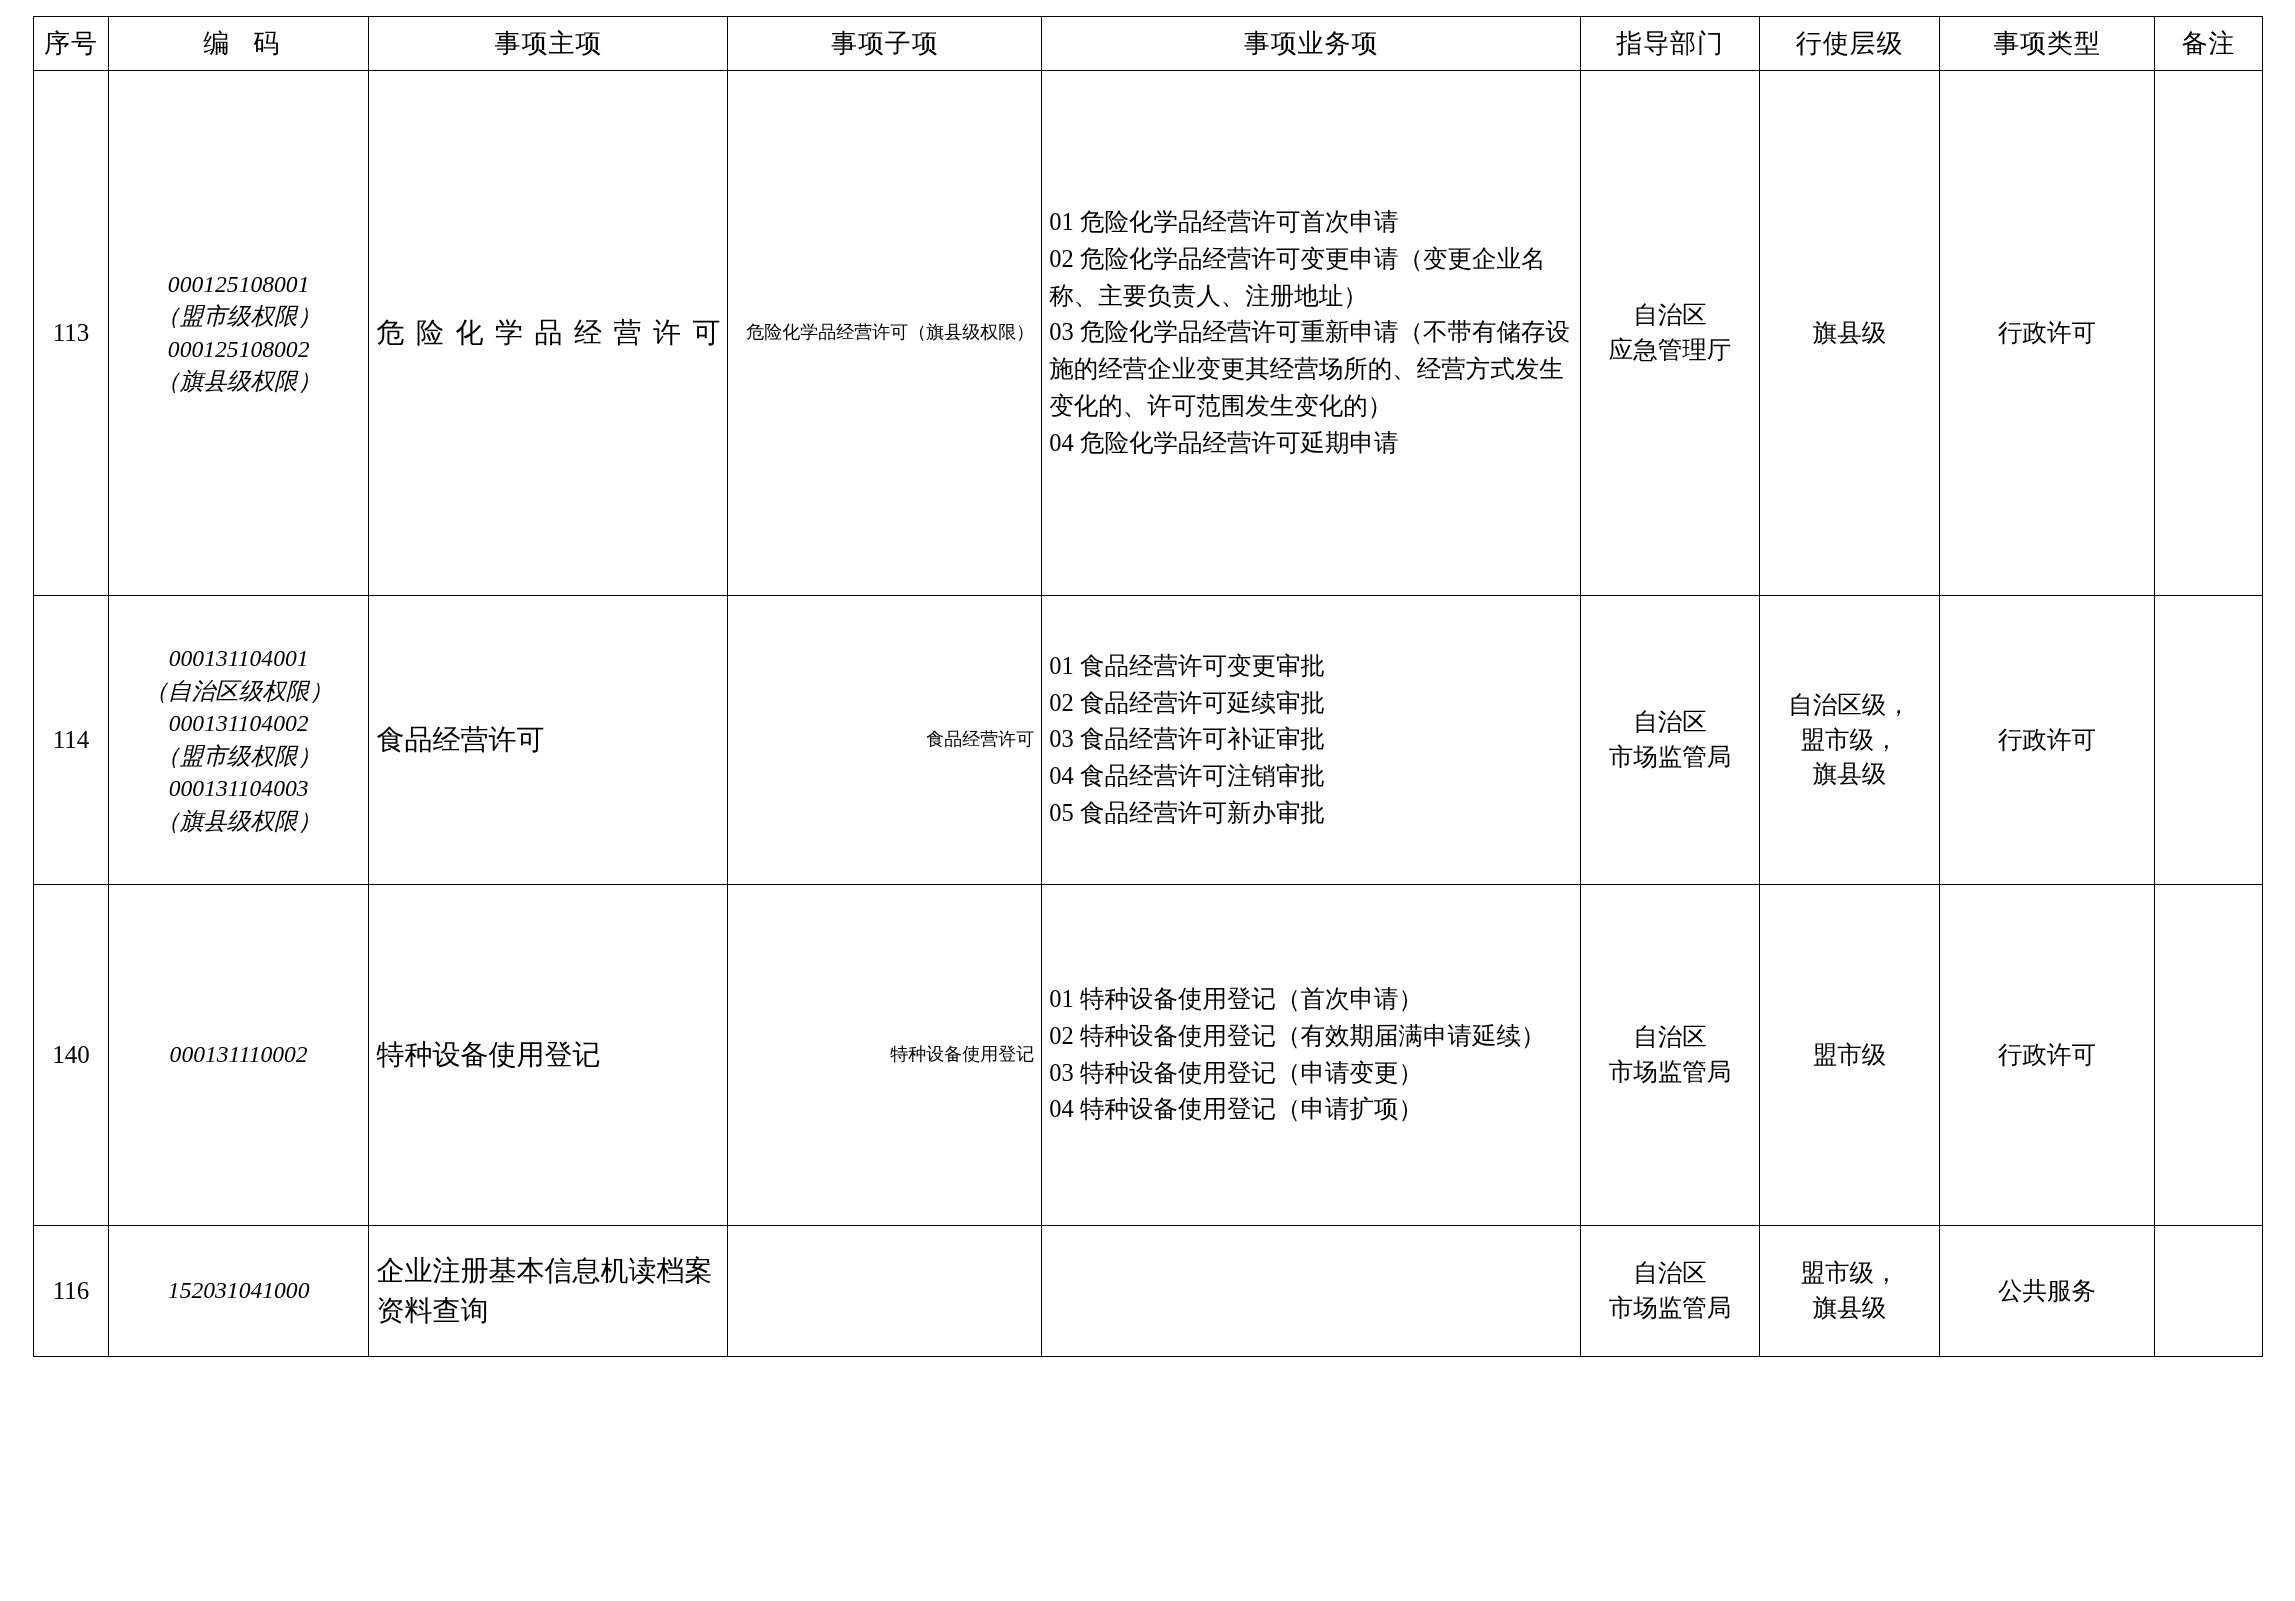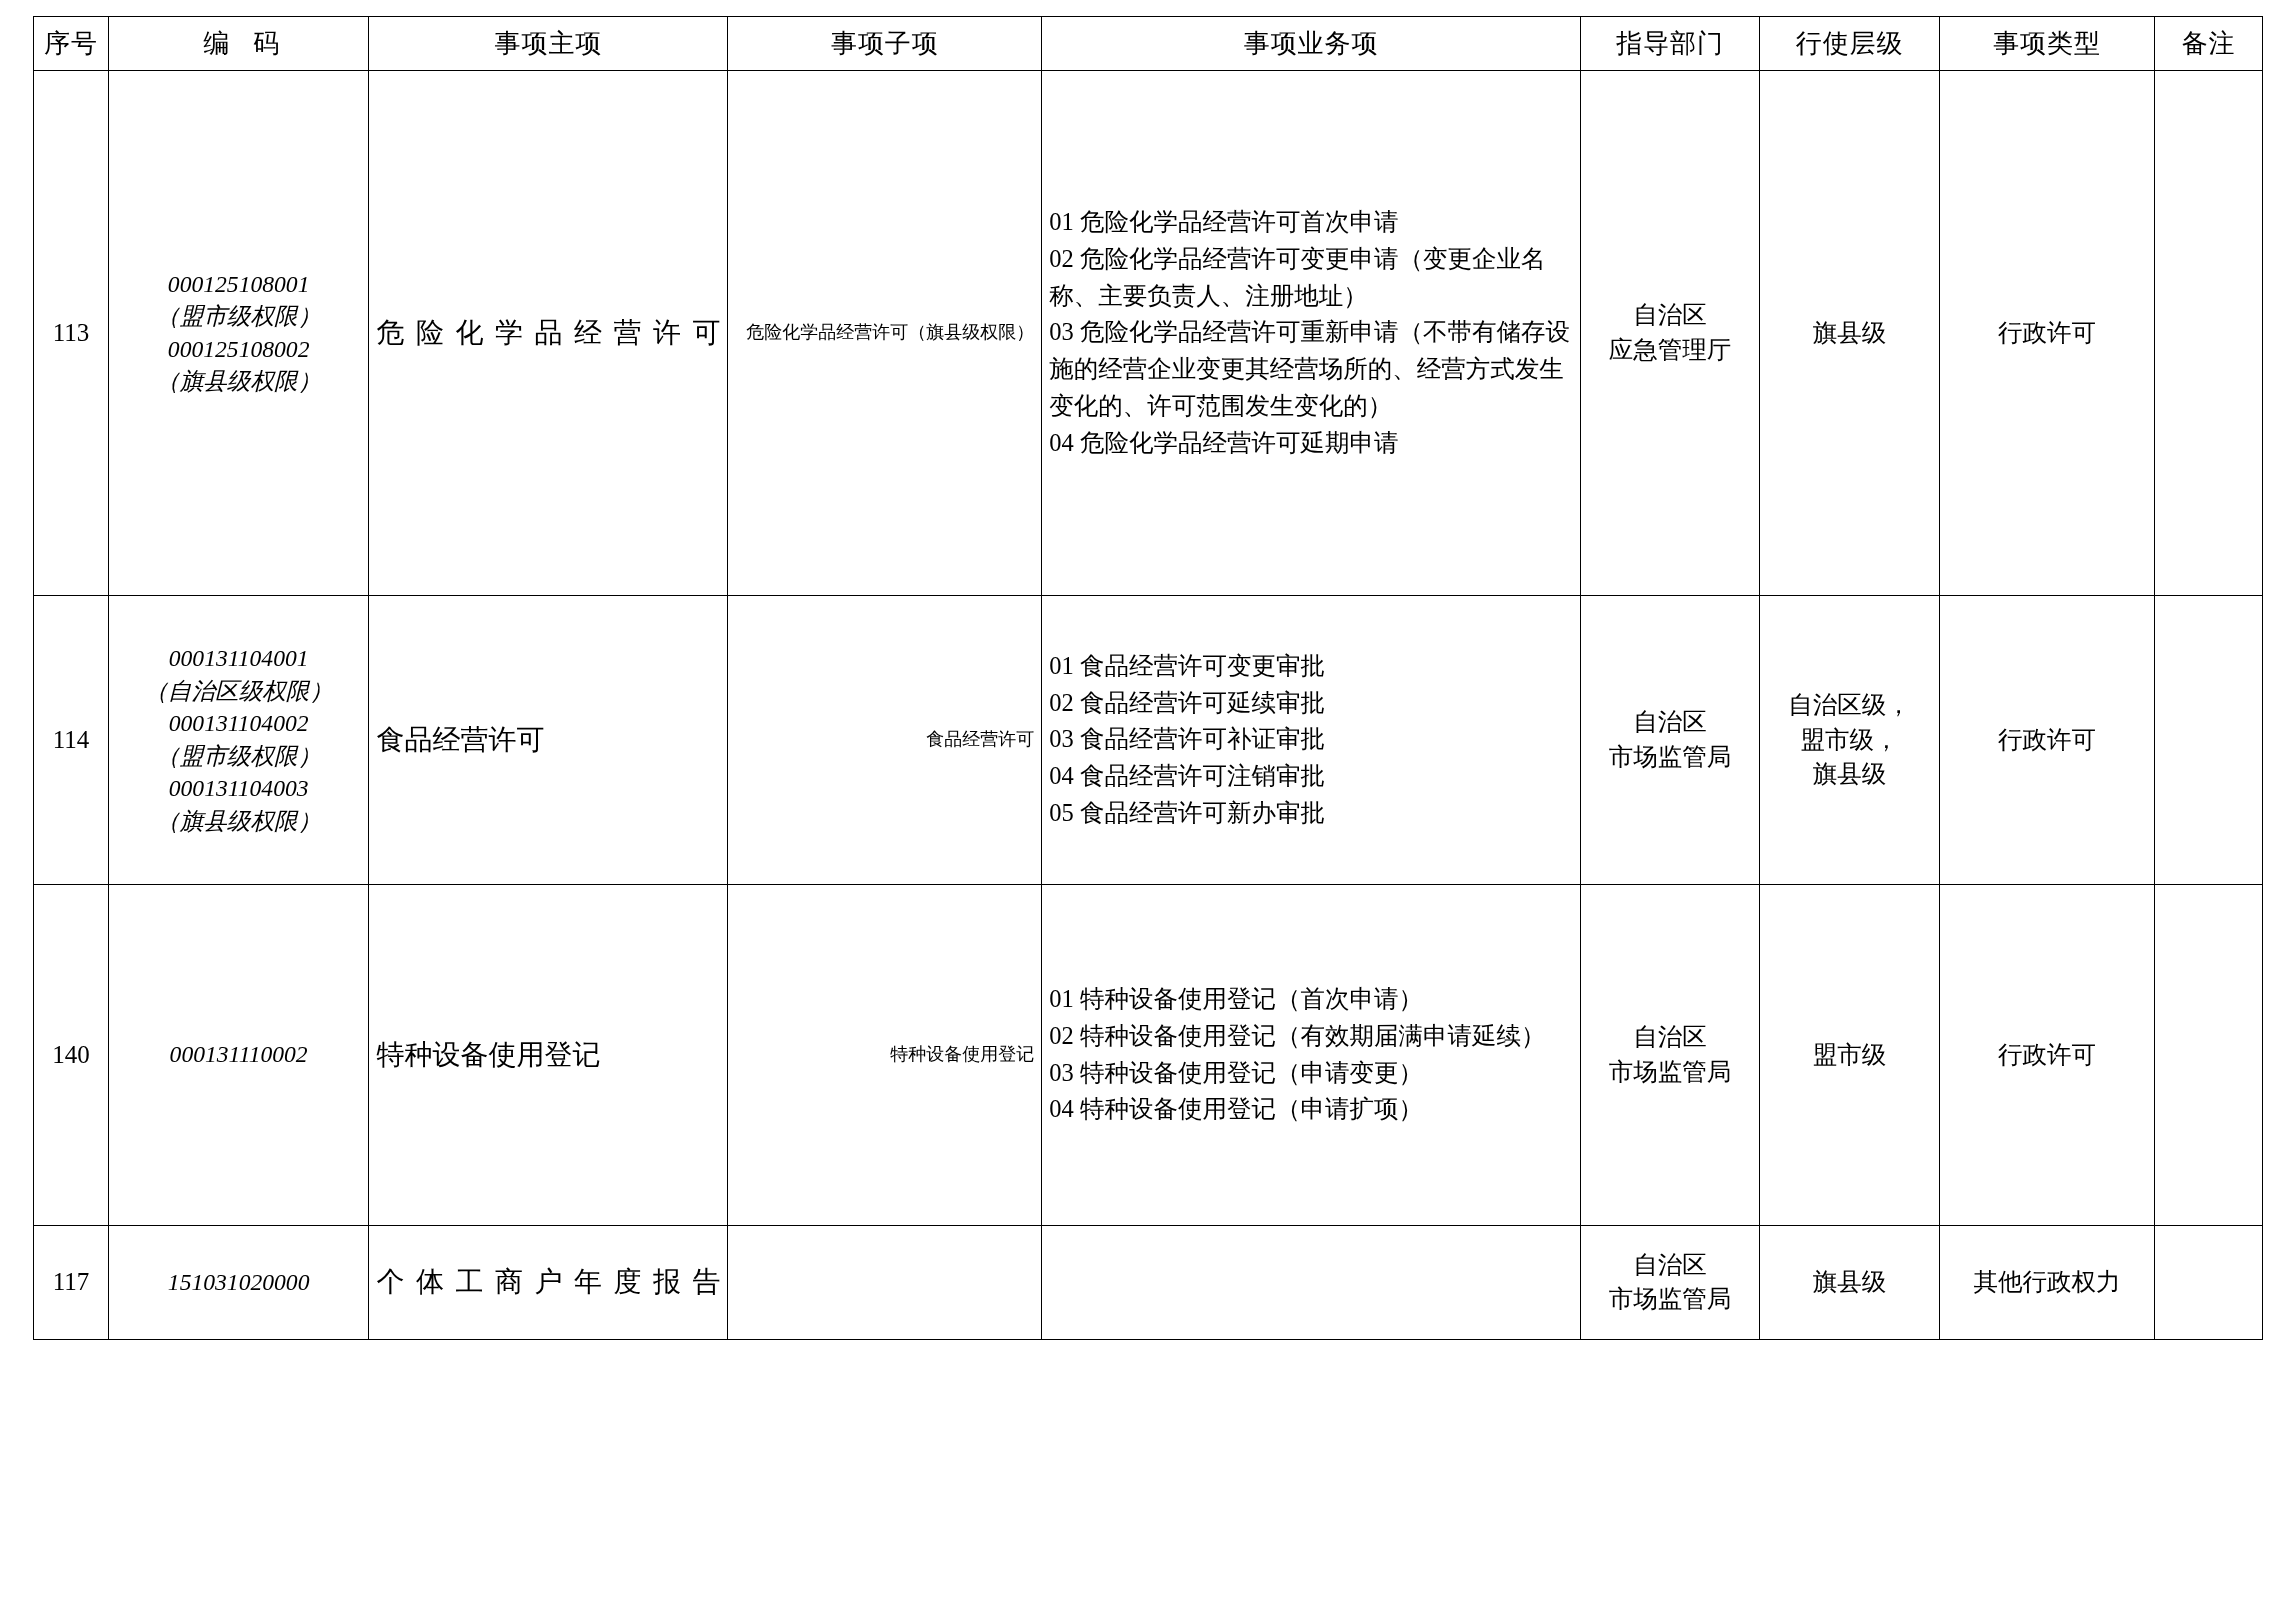--- a/index.html
+++ b/index.html
@@ -175,28 +175,29 @@
         <td class="c-biz">01 特种设备使用登记（首次申请）
 02 特种设备使用登记（有效期届满申请延续）
 03 特种设备使用登记（申请变更）
 04 特种设备使用登记（申请扩项）</td>
         <td class="c-dept">自治区
 市场监管局</td>
         <td class="c-level">盟市级</td>
         <td class="c-type">行政许可</td>
         <td class="c-remark"></td>
       </tr>
-      <tr style="height:114px;">
-        <td class="c-seq">117</td>
-        <td class="c-code">151031020000</td>
-        <td class="c-main justify">个体工商户年度报告</td>
+      <tr style="height:131px;">
+        <td class="c-seq">116</td>
+        <td class="c-code">152031041000</td>
+        <td class="c-main">企业注册基本信息机读档案资料查询</td>
         <td class="c-sub"></td>
         <td class="c-biz"></td>
         <td class="c-dept">自治区
 市场监管局</td>
-        <td class="c-level">旗县级</td>
-        <td class="c-type">其他行政权力</td>
+        <td class="c-level">盟市级，
+旗县级</td>
+        <td class="c-type">公共服务</td>
         <td class="c-remark"></td>
       </tr>
     </tbody>
   </table>
 </div>
 
 
 </body></html>

